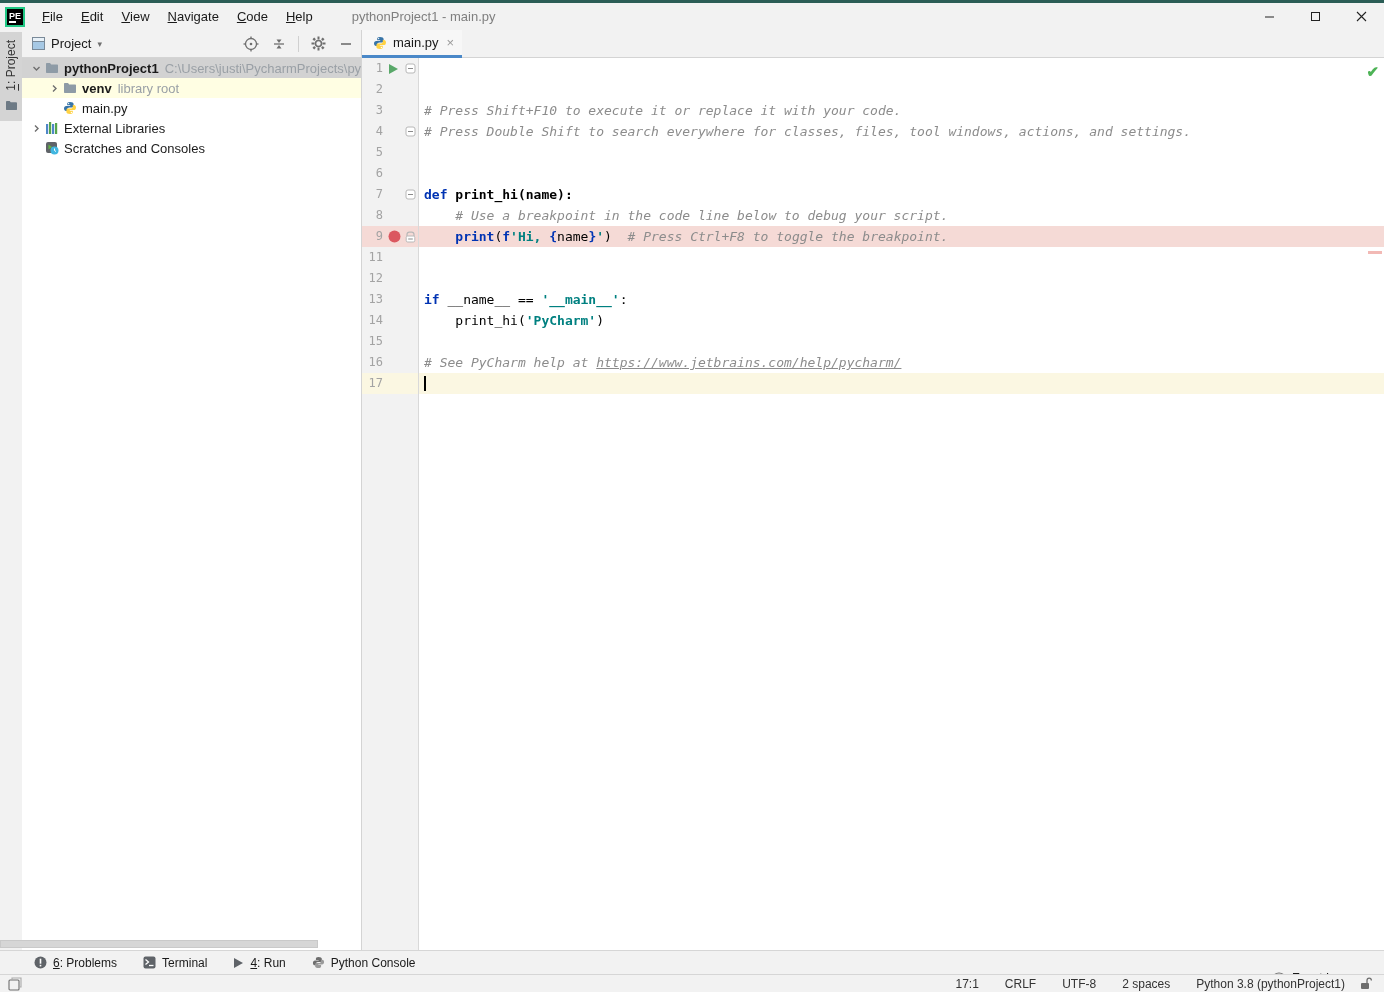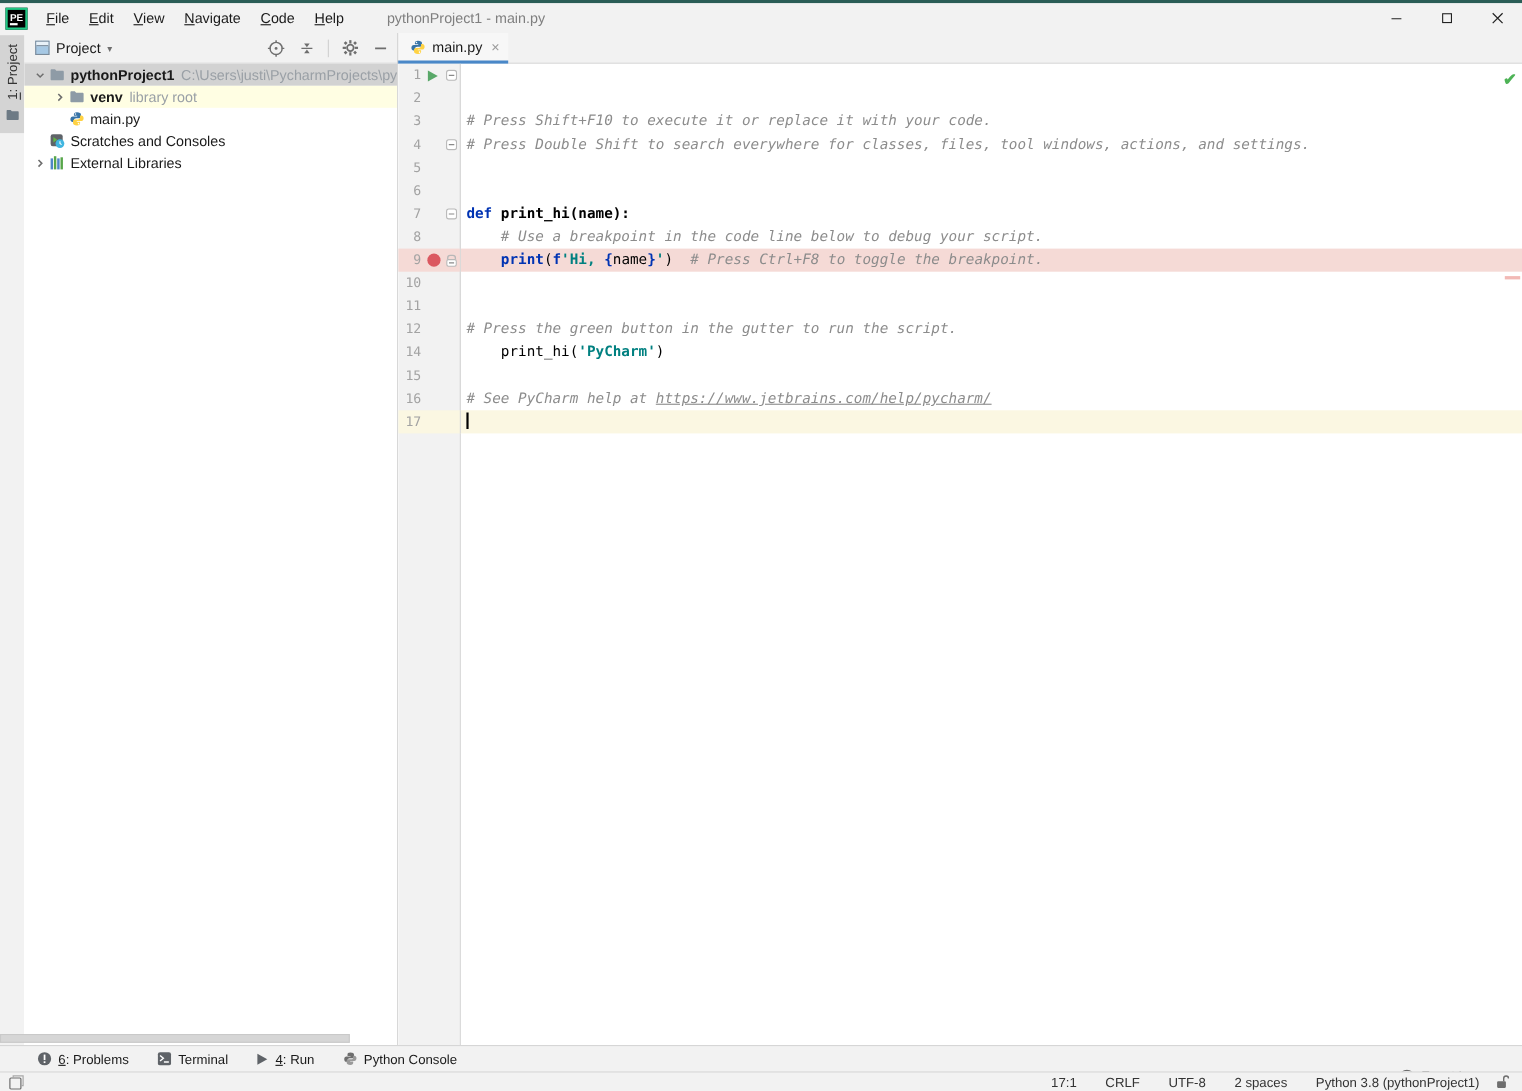--- a/index.html
+++ b/index.html
@@ -270,52 +270,52 @@
               <path d="M7 1 C4.8 1 4.2 1.9 4.2 3 L4.2 4.3 L7.2 4.3 L7.2 4.9 L3.2 4.9 C1.9 4.9 1 5.9 1 7.5 C1 9.1 1.9 10 3 10 L4.2 10 L4.2 8.3 C4.2 7.2 5.2 6.4 6.3 6.4 L9 6.4 C10 6.4 10.6 5.7 10.6 4.7 L10.6 3 C10.6 1.9 9.4 1 7 1 Z" fill="#3874a7"></path>
               <path d="M7 13 C9.2 13 9.8 12.1 9.8 11 L9.8 9.7 L6.8 9.7 L6.8 9.1 L10.8 9.1 C12.1 9.1 13 8.1 13 6.5 C13 4.9 12.1 4 11 4 L9.8 4 L9.8 5.7 C9.8 6.8 8.8 7.6 7.7 7.6 L5 7.6 C4 7.6 3.4 8.3 3.4 9.3 L3.4 11 C3.4 12.1 4.6 13 7 13 Z" fill="#ffd243"></path>
               <circle cx="5.6" cy="2.6" r="0.7" fill="#fff"></circle>
               <circle cx="8.4" cy="11.4" r="0.7" fill="#fff"></circle>
             </svg>
           </span>
         </span>
         <span class="tree-label">main.py</span>
       </div>
       <div class="tree-row" style="padding-left: 6px;">
+        <span class="chev">
+          <span style="display: inline-flex; align-items: center;">
+            <svg width="9" height="9" viewBox="0 0 9 9">
+              <path d="M3 1.5 L6 4.5 L3 7.5" fill="none" stroke="#6e6e6e" stroke-width="1.4"></path>
+            </svg>
+          </span>
+        </span>
+        <span class="tree-ico">
+          <span style="display: inline-flex; align-items: center;">
+            <svg width="14" height="14" viewBox="0 0 14 14">
+              <rect x="1" y="3" width="2.2" height="10" fill="#4f87c7"></rect>
+              <rect x="4" y="1" width="2.2" height="12" fill="#57a64a"></rect>
+              <rect x="7" y="3" width="2.2" height="10" fill="#4f87c7"></rect>
+              <rect x="10" y="2" width="2.2" height="11" fill="#57a64a"></rect>
+            </svg>
+          </span>
+        </span>
+        <span class="tree-label">External Libraries</span>
+      </div>
+      <div class="tree-row" style="padding-left: 6px;">
         <span class="chev" style="flex-basis: 16px;"></span>
         <span class="tree-ico">
           <span style="display: inline-flex; align-items: center;">
             <svg width="14" height="14" viewBox="0 0 14 14">
               <rect x="1" y="1" width="11" height="11" rx="2" fill="#5f6368"></rect>
               <path d="M3.5 3.5 L7 6 L3.5 8.5 Z" fill="#62b543"></path>
               <circle cx="9.5" cy="9.5" r="4" fill="#40b6e0"></circle>
               <path d="M9.5 7.5 L9.5 9.5 L11 10.5" stroke="#fff" stroke-width="1" fill="none"></path>
             </svg>
           </span>
         </span>
         <span class="tree-label">Scratches and Consoles</span>
-      </div>
-      <div class="tree-row" style="padding-left: 6px;">
-        <span class="chev">
-          <span style="display: inline-flex; align-items: center;">
-            <svg width="9" height="9" viewBox="0 0 9 9">
-              <path d="M3 1.5 L6 4.5 L3 7.5" fill="none" stroke="#6e6e6e" stroke-width="1.4"></path>
-            </svg>
-          </span>
-        </span>
-        <span class="tree-ico">
-          <span style="display: inline-flex; align-items: center;">
-            <svg width="14" height="14" viewBox="0 0 14 14">
-              <rect x="1" y="3" width="2.2" height="10" fill="#4f87c7"></rect>
-              <rect x="4" y="1" width="2.2" height="12" fill="#57a64a"></rect>
-              <rect x="7" y="3" width="2.2" height="10" fill="#4f87c7"></rect>
-              <rect x="10" y="2" width="2.2" height="11" fill="#57a64a"></rect>
-            </svg>
-          </span>
-        </span>
-        <span class="tree-label">External Libraries</span>
       </div>
     </div>
   <div class="panel-hscroll"></div>
 
   <div class="v-sep"></div>
 
   <div class="editor">
     <div class="gutter-col"></div>
     <div id="editor-lines">
         <div class="code-line">
@@ -413,35 +413,34 @@
                   <rect x="1.2" y="5" width="8.6" height="6" rx="1.5" fill="#fff" stroke="#b8b8b8" stroke-width="1"></rect>
                   <line x1="3.2" y1="8" x2="7.8" y2="8" stroke="#8a8a8a" stroke-width="1"></line>
                 </svg>
               </span>
             </span>
           </div>
           <div class="code"><span class="tok-plain">    </span><span class="tok-kw">print</span><span class="tok-plain">(</span><span class="tok-kw">f</span><span class="tok-str">'Hi, </span><span class="tok-brace">{</span><span class="tok-plain">name</span><span class="tok-brace">}</span><span class="tok-str">'</span><span class="tok-plain">)  </span><span class="tok-comment"># Press Ctrl+F8 to toggle the breakpoint.</span></div>
         </div>
         <div class="code-line">
           <div class="gutter">
-            <span class="num">10</span>
+            <span class="num">11</span>
           </div>
           <div class="code"></div>
         </div>
         <div class="code-line">
           <div class="gutter">
-            <span class="num">11</span>
-          </div>
-          <div class="code"></div>
-        </div>
-        <div class="code-line">
-          <div class="gutter">
             <span class="num">12</span>
           </div>
-          <div class="code"><span class="tok-comment"># Press the green button in the gutter to run the script.</span></div>
+        </div>
+        <div class="code-line">
+          <div class="gutter">
+            <span class="num">13</span>
+          </div>
+          <div class="code"><span class="tok-kw">if</span><span class="tok-plain"> __name__ == </span><span class="tok-str">'__main__'</span><span class="tok-plain">:</span></div>
         </div>
         <div class="code-line">
           <div class="gutter">
             <span class="num">14</span>
           </div>
           <div class="code"><span class="tok-plain">    print_hi(</span><span class="tok-str">'PyCharm'</span><span class="tok-plain">)</span></div>
         </div>
         <div class="code-line">
           <div class="gutter">
             <span class="num">15</span>

